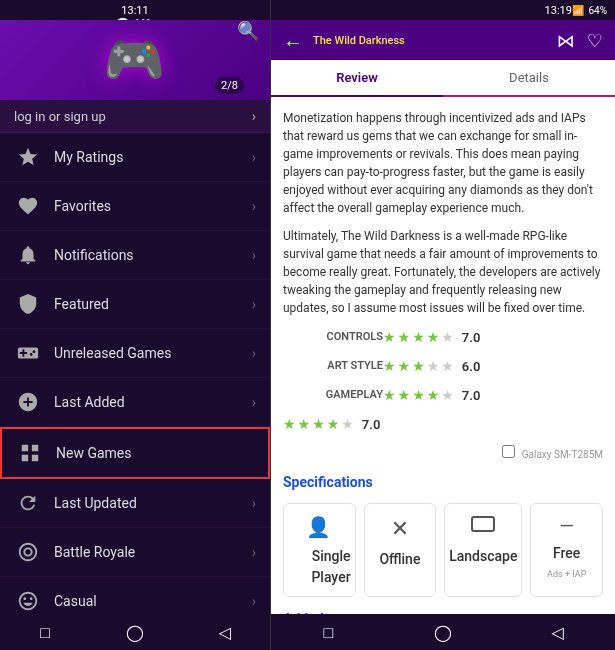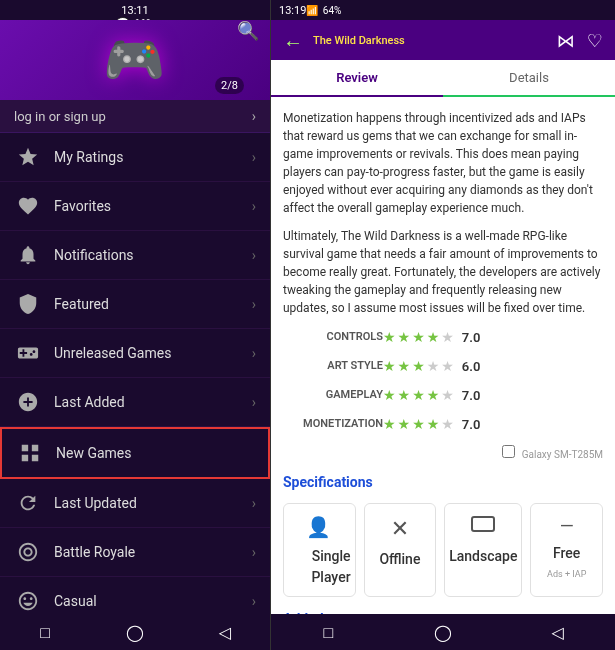--- a/index.html
+++ b/index.html
@@ -146,21 +146,21 @@
       background: #fff;
       display: flex;
       flex-direction: column;
       overflow: hidden;
     }
 
     .status-bar-right {
       background: #1a0a2e;
       padding: 4px 8px;
       display: flex;
-      justify-content: flex-start;
+      justify-content: flex-end;
       align-items: center;
       font-size: 11px;
       color: #fff;
       height: 20px;
       flex-shrink: 0;
     }
 
     .status-icons {
       display: flex;
       gap: 4px;
@@ -196,21 +196,21 @@
     }
 
     .top-bar-icons span {
       color: #fff;
       font-size: 18px;
       cursor: pointer;
     }
 
     .tabs-bar {
       display: flex;
-      border-bottom: 2px solid #22c55e;
+      border-bottom: 2px solid #be185d;
       background: #fff;
       flex-shrink: 0;
     }
 
     .tab {
       flex: 1;
       padding: 10px 0;
       text-align: center;
       font-size: 13px;
       color: #666;
@@ -557,21 +557,20 @@
           <span class="star filled">★</span>
           <span class="star filled">★</span>
           <span class="star filled">★</span>
           <span class="star half">★</span>
           <span class="star empty">★</span>
         </div>
         <span class="rating-score">7.0</span>
       </div>
 
       <div class="rating-row">
-        <span class="rating-label">MONETIZATION</span>
         <div class="stars">
           <span class="star filled">★</span>
           <span class="star filled">★</span>
           <span class="star filled">★</span>
           <span class="star half">★</span>
           <span class="star empty">★</span>
         </div>
         <span class="rating-score">7.0</span>
       </div>
     </div>

